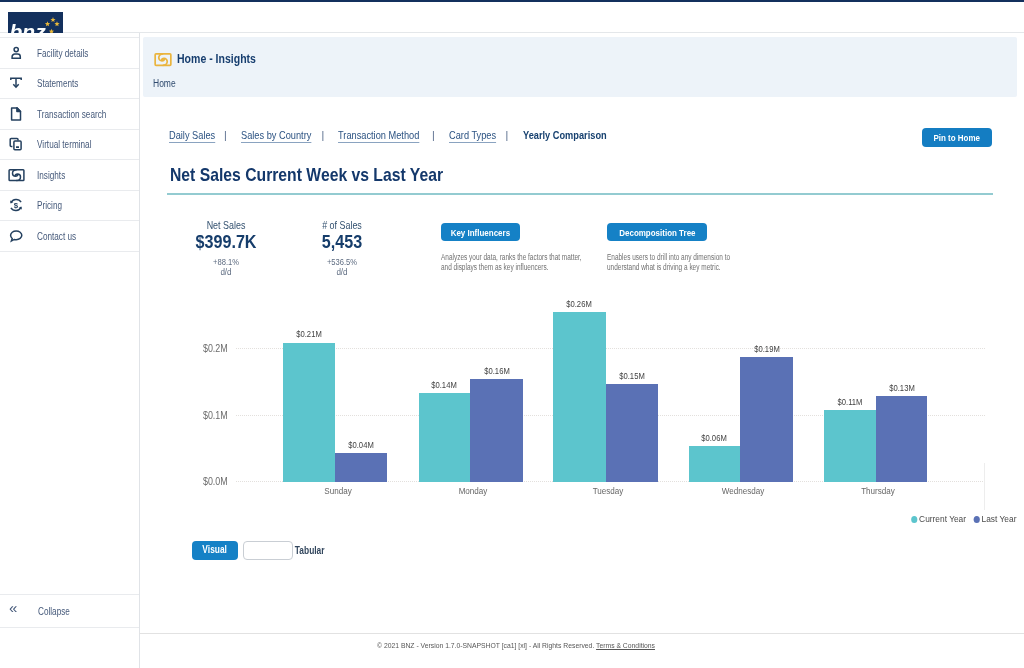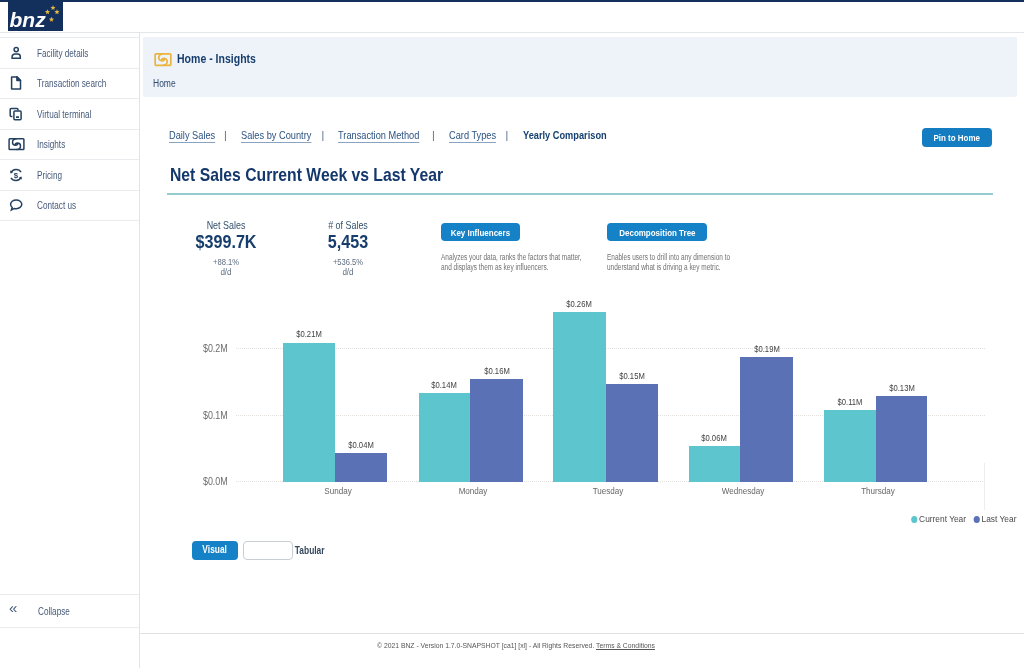--- a/index.html
+++ b/index.html
@@ -3,21 +3,21 @@
 <meta charset="utf-8">
 <style>
   * { margin:0; padding:0; box-sizing:border-box; }
   html,body { width:1024px; height:668px; background:#fff; font-family:"Liberation Sans", sans-serif; overflow:hidden; }
   .abs { position:absolute; }
   body { position:relative; }
 
   
   .topstrip { left:0; top:0; width:1024px; height:2px; background:#13305d; }
   .topbar { left:0; top:2px; width:1024px; height:31px; background:#fff; border-bottom:1px solid #e4e7ea; }
-  .logo { left:8px; top:0; width:55px; height:31px; background:#13305d; }
+  .logo { left:8px; top:12px; width:55px; height:31px; background:#13305d; }
 
   
   .sidebar { left:0; top:33px; width:140px; height:635px; background:#fff; border-right:1px solid #e0e3e7; }
   .menu { position:absolute; left:0; top:4px; width:139px; border-top:1px solid #e9ebee; }
   .menu .item { position:relative; height:30.5px; border-bottom:1px solid #e9ebee;padding-left:26px; }
   .menu .item svg { position:absolute; left:8px; top:50%; transform:translateY(-50%); }
   .menu .item span { position:absolute; left:37px; top:50%; transform:translateY(-50%) scaleX(0.78); transform-origin:left center; font-size:10.5px; color:#45597a; white-space:nowrap; }
   .collapse { position:absolute; left:0; top:560.5px; width:139px; height:34.5px; border-top:1px solid #e9ebee; border-bottom:1px solid #e9ebee; }
   .collapse .chev { position:absolute; left:9px; top:4px; font-size:15px; color:#45597a; }
   .collapse span.txt { position:absolute; left:38px; top:10.5px; font-size:10.5px; color:#45597a; transform:scaleX(0.78); transform-origin:left top; }
@@ -86,20 +86,28 @@
 <div class="abs sidebar">
   <div class="menu">
     <div class="item">
         <svg width="16" height="16" viewBox="0 0 16 16" fill="none" stroke="#24405f" stroke-width="1.5">
           <circle cx="8.2" cy="4.6" r="2.1"></circle>
           <path d="M4.1 13.3 v-1.5 a2.7 2.7 0 0 1 2.7-2.7 h2.8 a2.7 2.7 0 0 1 2.7 2.7 v1.5 z"></path>
         </svg>
         <span>Facility details</span>
       </div>
     <div class="item">
+        <svg width="16" height="16" viewBox="0 0 16 16" fill="none" stroke="#24405f" stroke-width="1.5">
+          <path d="M2.8 4.9 v-1.7 h10.4 v1.7"></path>
+          <path d="M8 3.2 v8.6"></path>
+          <path d="M5.3 9.3 L8 12.2 L10.7 9.3"></path>
+        </svg>
+        <span>Statements</span>
+      </div>
+    <div class="item">
         <svg width="16" height="16" viewBox="0 0 16 16" fill="none" stroke="#24405f" stroke-width="1.5" stroke-linejoin="round">
           <path d="M3.6 1.9 h5.3 l3.6 3.6 v8.6 h-8.9 z"></path>
           <path fill="#24405f" d="M8.9 1.9 v3.6 h3.6 z"></path>
         </svg>
         <span>Transaction search</span>
       </div>
     <div class="item">
         <svg width="16" height="16" viewBox="0 0 16 16" fill="none" stroke="#24405f" stroke-width="1.5">
           <path d="M4.4 10.6 h-1.2 a1 1 0 0 1 -1-1 v-6 a1 1 0 0 1 1-1 h5.8 a1 1 0 0 1 1 1 v0.9"></path>
           <rect x="5.9" y="5.1" width="7.2" height="8.6" rx="1"></rect>
@@ -157,21 +165,21 @@
 
 <div class="title">Net Sales Current Week vs Last Year</div>
 <div class="rule"></div>
 
 <div class="stat" style="left:166px; top:219px;">
   <div class="l1">Net Sales</div>
   <div class="l2">$399.7K</div>
   <div class="l3">+88.1%</div>
   <div class="l4">d/d</div>
 </div>
-<div class="stat" style="left:288px; top:219px;">
+<div class="stat" style="left:282px; top:219px;">
   <div class="l1"># of Sales</div>
   <div class="l2">5,453</div>
   <div class="l3">+536.5%</div>
   <div class="l4">d/d</div>
 </div>
 
 <div class="bluebtn" style="left:440.5px; width:79px;"><span>Key Influencers</span></div>
 <div class="bluebtn" style="left:607px; width:100px;"><span>Decomposition Tree</span></div>
 <div class="desc" style="left:440.5px; top:251.5px;">Analyzes your data, ranks the factors that matter,<br>and displays them as key influencers.</div>
 <div class="desc" style="left:607px; top:251.5px;">Enables users to drill into any dimension to<br>understand what is driving a key metric.</div>

